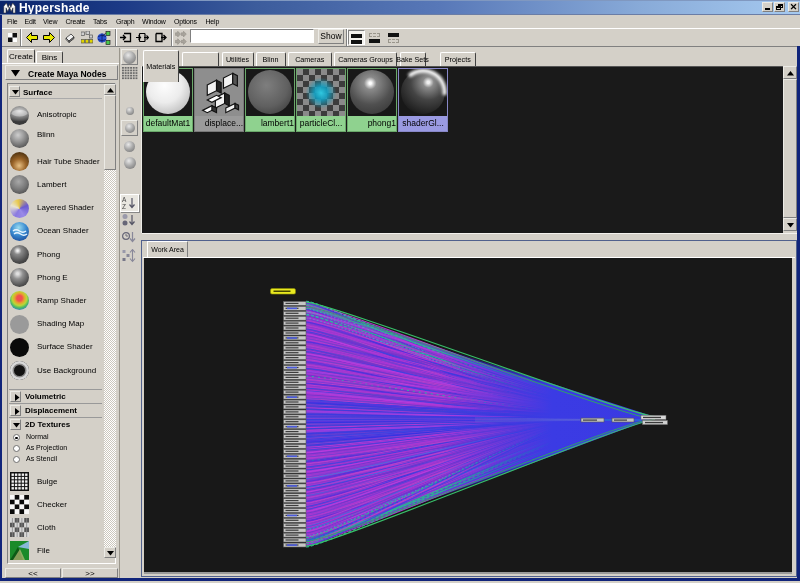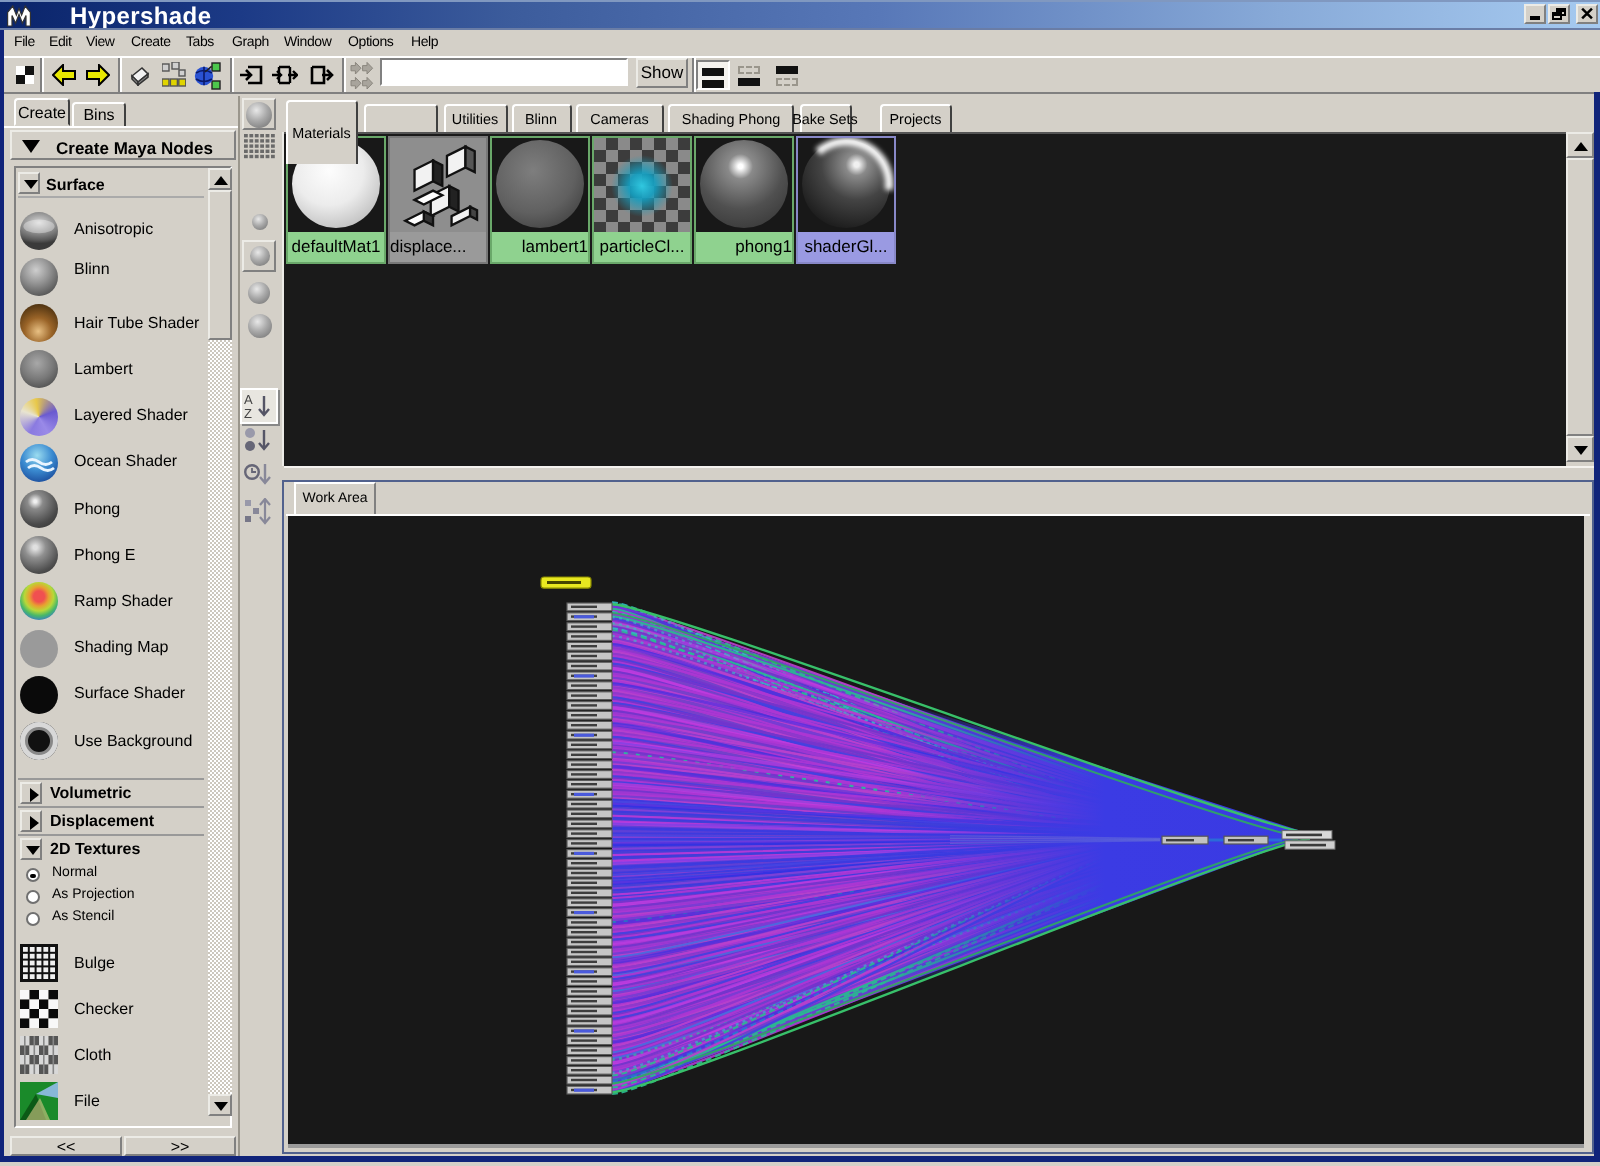--- a/index.html
+++ b/index.html
@@ -9,21 +9,21 @@
 .sep{position:absolute;top:29px;height:17px;width:2px;border-left:1px solid #808080;border-right:1px solid #fff}
 .menu{position:absolute;top:17.5px;font-size:7px;letter-spacing:-0.2px;color:#000;white-space:nowrap}
 .sphere{border-radius:50%;position:absolute}
 .itemtext{position:absolute;left:37px;font-size:8px;color:#000;white-space:nowrap}
 .tab{position:absolute;font-size:7.2px;color:#000;white-space:nowrap;background:#d4d0c8;border-top:1px solid #fff;border-left:1px solid #fff;border-right:1px solid #404040;border-top-left-radius:2px;border-top-right-radius:2px;display:flex;align-items:center;justify-content:center}
 </style></head><body>
 <div class="abs" style="left:0;top:0;width:800px;height:14px;background:linear-gradient(to right,#0a246a 0%,#1c3a86 15%,#3c5c9c 32%,#5878b8 55%,#88aad8 80%,#a6caf0 100%);border-top:1px solid #8098c0">
  <svg class="abs" style="left:3px;top:1px" width="13" height="12" viewBox="0 0 13 12">
       <path d="M0.8 11 L0.8 4.2 L3.4 1 L5.2 5.6 L6.5 2.2 L7.8 5.6 L9.6 1 L12.2 4.2 L12.2 11 L10 11 L10 5.8 L8.2 9.6 L6.5 5.2 L4.8 9.6 L3 5.8 L3 11 Z" fill="#fff" stroke="#333" stroke-width="0.6"></path>
     </svg>
- <span class="abs" style="left:35px;top:0;font-size:12px;font-weight:bold;color:#fff;letter-spacing:0.2px">Hypershade</span>
+ <span class="abs" style="left:19px;top:0;font-size:12px;font-weight:bold;color:#fff;letter-spacing:0.2px">Hypershade</span>
 </div>
 <div class="abs" style="left:762px;top:2px;width:11px;height:10px;background:#d4d0c8">
     <div class="raised2" style="width:100%;height:100%;position:relative">
       <div class="abs" style="left:2px;bottom:1px;width:5px;height:2px;background:#000"></div>
     </div>
   </div>
 <div class="abs" style="left:774px;top:2px;width:11px;height:10px;background:#d4d0c8">
     <div class="raised2" style="width:100%;height:100%;position:relative">
       <div class="abs" style="left:3px;top:1px;width:5px;height:4px;border:1px solid #000;border-top-width:2px"></div>
       <div class="abs" style="left:1px;top:3px;width:5px;height:4px;border:1px solid #000;border-top-width:2px;background:#d4d0c8"></div>
@@ -353,21 +353,21 @@
     <rect x="0.5" y="9" width="3" height="3" fill="#778"></rect>
     <rect x="4.5" y="5" width="3" height="3" fill="#889"></rect>
     <path d="M10.5 1 L10.5 12 M8 9.5 L10.5 12.5 L13 9.5 M8 3.5 L10.5 0.5 L13 3.5" stroke="#889" stroke-width="1.1" fill="none"></path>
   </svg>
 <div class="abs" style="left:142px;top:48px;width:655px;height:19px;background:#d4d0c8"></div>
 <div class="tab" style="left:143px;top:50px;width:35.5px;height:32px;z-index:2">Materials</div>
 <div class="tab" style="left:182px;top:52px;width:37px;height:32px">Textures</div>
 <div class="tab" style="left:221.5px;top:52px;width:32.0px;height:14px">Utilities</div>
 <div class="tab" style="left:255.5px;top:52px;width:30.0px;height:14px">Blinn</div>
 <div class="tab" style="left:288px;top:52px;width:43.5px;height:14px">Cameras</div>
-<div class="tab" style="left:334px;top:52px;width:63px;height:14px">Shading Phong</div>
+<div class="tab" style="left:334px;top:52px;width:63px;height:14px">Cameras Groups</div>
 <div class="tab" style="left:399.5px;top:52px;width:26px;height:14px">Bake Sets</div>
 <div class="tab" style="left:440px;top:52px;width:35.5px;height:14px">Projects</div>
 <div class="abs" style="left:142px;top:66px;width:641px;height:167px;background:#1a1a1a;border-top:1px solid #555"></div>
 <div class="abs" style="left:141px;top:66px;width:1px;height:167px;background:#ecebe6"></div>
 <div class="abs" style="left:143px;top:68px;width:50px;height:64px;border:1px solid #6aa86a;background:#222">
 <div class="abs" style="left:0;top:0;width:48px;height:47px;background:#181818;position:relative;overflow:hidden">
       <div class="abs" style="left:2px;top:1px;width:44px;height:44px;border-radius:50%;background:radial-gradient(circle at 42% 35%,#fdfdfd,#ececec 45%,#c0c0c0 80%,#8a8a8a)"></div>
     </div>
 <div class="abs" style="left:0;top:47px;width:48px;height:15px;background:#8fd28f;font-size:8.5px;color:#000;text-align:center;line-height:15px;white-space:nowrap;overflow:hidden">defaultMat1</div>
 </div>
@@ -383,21 +383,21 @@
           <path d="M13 23 l8 -4 v9 l-8 4 Z" fill="#f2f2f2"></path>
           <path d="M21 19 l4 2 v9 l-4 -2 Z" fill="#222"></path>
           <path d="M6 25 l8 -4 l4 2 l-8 4 Z" fill="#fff"></path>
           <path d="M2 34 l8 -4 l4 2 l-8 4 Z" fill="#fff"></path>
           <path d="M10 30 l4 2 v4 l-4 -2 Z" fill="#333"></path>
           <path d="M22 32 l8 -4 v4 l-8 4 Z" fill="#f2f2f2"></path>
           <path d="M30 28 l3 1.5 v4 l-3 -1.5 Z" fill="#444"></path>
         </g>
       </svg>
     </div>
-<div class="abs" style="left:0;top:47px;width:48px;height:15px;background:#9a9a9a;font-size:8.5px;color:#000;text-align:left;line-height:15px;white-space:nowrap;overflow:hidden">displace...</div>
+<div class="abs" style="left:0;top:47px;width:48px;height:15px;background:#9a9a9a;font-size:8.5px;color:#000;text-align:right;line-height:15px;white-space:nowrap;overflow:hidden">displace...</div>
 </div>
 <div class="abs" style="left:245px;top:68px;width:50px;height:64px;border:1px solid #6aa86a;background:#222">
 <div class="abs" style="left:0;top:0;width:48px;height:47px;background:#181818;position:relative;overflow:hidden">
       <div class="abs" style="left:2px;top:1px;width:44px;height:44px;border-radius:50%;background:radial-gradient(circle at 42% 35%,#7e7e7e,#606060 55%,#3c3c3c 90%)"></div>
     </div>
 <div class="abs" style="left:0;top:47px;width:48px;height:15px;background:#8fd28f;font-size:8.5px;color:#000;text-align:right;line-height:15px;white-space:nowrap;overflow:hidden">lambert1</div>
 </div>
 <div class="abs" style="left:296px;top:68px;width:50px;height:64px;border:1px solid #6aa86a;background:#222">
 <div class="abs" style="left:0;top:0;width:48px;height:47px;background:#181818;position:relative;overflow:hidden">
       <svg class="abs" style="left:0;top:0" width="48" height="48">

